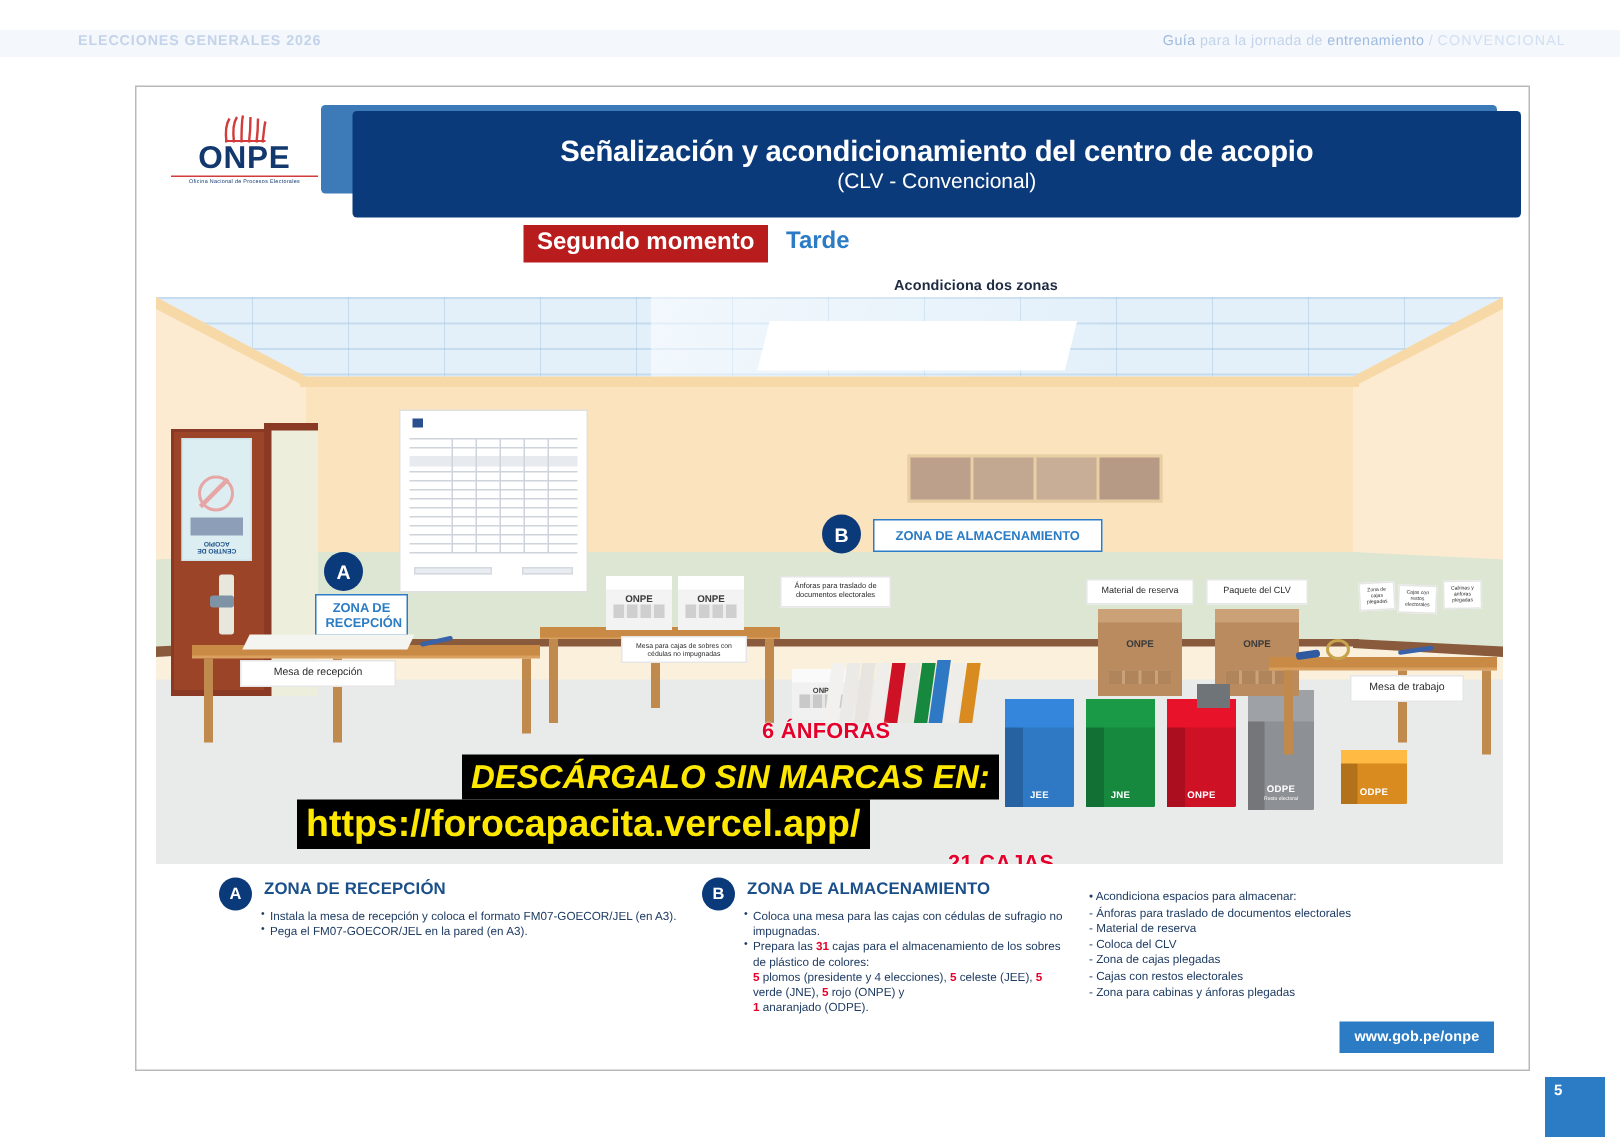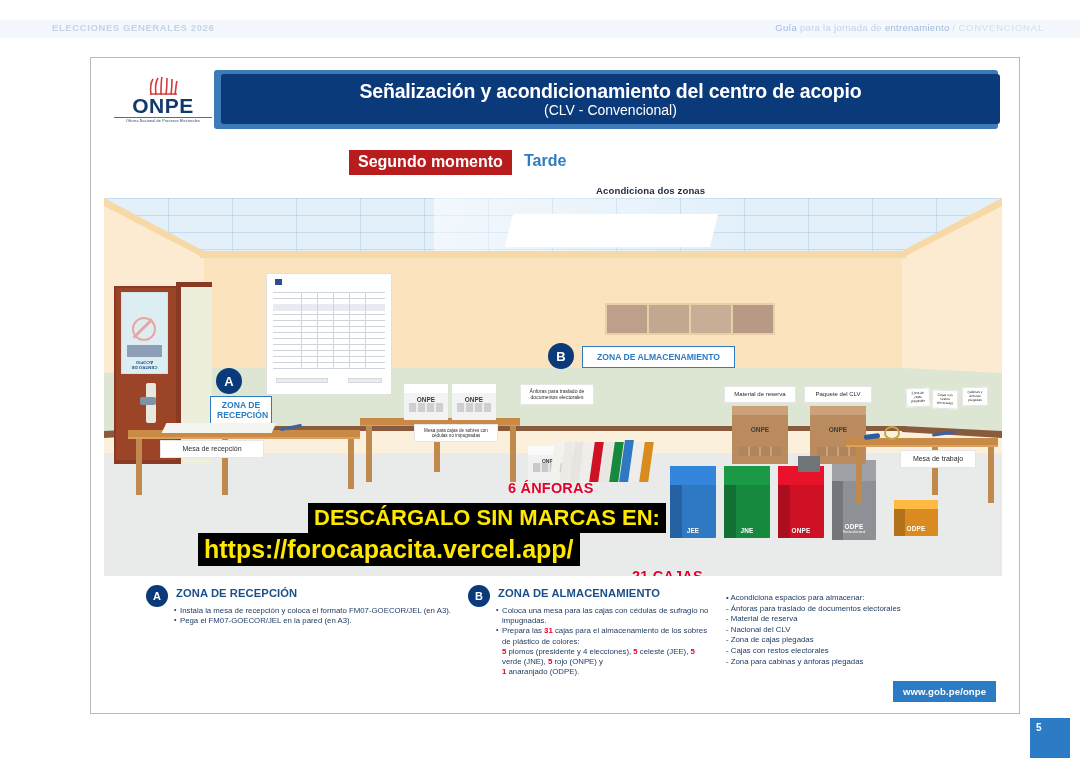--- a/index.html
+++ b/index.html
@@ -27,21 +27,21 @@
   .logo{position:absolute;left:110px;top:76px;width:106px;height:56px;text-align:center;}
   .logo .crown{font-size:0;line-height:0;height:20px;position:relative;}
   .logo svg{display:block;margin:0 auto;}
   .logo .word{font-size:21px;font-weight:800;color:#12386e;letter-spacing:.5px;line-height:20px;font-family:"Liberation Sans",sans-serif;}
   .logo .sub{font-size:3.6px;color:#12386e;letter-spacing:.2px;line-height:6px;white-space:nowrap;}
   .logo .rule{height:1px;background:#d23c3c;margin:1px 4px 0 4px;}
 
   
   .banner-wrap{position:absolute;left:214px;top:70px;width:784px;height:59px;}
   .banner-shadow{position:absolute;left:0;top:0;width:784px;height:59px;background:#3d7ab8;border-radius:3px;}
-  .banner{position:absolute;left:7px;top:4px;width:779px;height:50px;background:#0b3a7a;border-radius:3px;color:#fff;text-align:center;display:flex;flex-direction:column;justify-content:center;}
+  .banner{position:absolute;left:21px;top:4px;width:779px;height:71px;background:#0b3a7a;border-radius:3px;color:#fff;text-align:center;display:flex;flex-direction:column;justify-content:center;}
   .banner .t1{font-size:19.5px;font-weight:800;letter-spacing:-.2px;line-height:22px;}
   .banner .t2{font-size:14px;font-weight:400;line-height:17px;}
 
   
   .moment{position:absolute;left:349px;top:150px;background:#b91c1c;color:#fff;font-size:16px;font-weight:800;padding:4px 9px 5px 9px;line-height:16px;}
   .tarde{position:absolute;left:524px;top:152px;color:#2b7cc4;font-size:16px;font-weight:800;}
   .zonas{position:absolute;left:596px;top:148px;color:#1d2a40;font-size:9.6px;line-height:11.6px;}
   .zonas .h{font-weight:800;font-size:9.6px;letter-spacing:.1px;margin-top:37px;}
   .zonas .r{white-space:nowrap;}
   .zonas .r .ltr{display:inline-block;width:12px;}
@@ -129,21 +129,21 @@
 
   
   .folders{position:absolute;left:540px;top:290px;width:110px;height:40px;}
   .folders i{position:absolute;bottom:0;width:9px;height:38px;display:block;transform:skewX(-8deg);}
 
   
   .note-red{position:absolute;color:#e4002b;font-weight:800;font-size:14.5px;letter-spacing:.2px;text-shadow:0 0 2px #fff;}
 
   
   .wm{position:absolute;background:#000;color:#ffe800;font-weight:800;white-space:nowrap;}
-  .wm1{left:308px;top:503px;font-size:22px;padding:2px 6px;}
+  .wm1{left:308px;top:503px;font-size:22px;padding:2px 6px;font-style:italic;}
   .wm2{left:198px;top:533px;font-size:25px;padding:2px 6px;}
 
   
   .col{position:absolute;color:#1f3c63;}
   .col .badge2{position:absolute;left:0;top:0;width:22px;height:22px;border-radius:50%;background:#0b3a7a;color:#fff;font-weight:800;font-size:11px;display:flex;align-items:center;justify-content:center;}
   .col .h{position:absolute;left:30px;top:2px;font-size:11.2px;font-weight:800;color:#1b4f8a;letter-spacing:.1px;white-space:nowrap;}
   .col ul{margin:0;padding:0;list-style:none;position:absolute;left:28px;top:21px;}
   .col li{font-size:7.8px;line-height:10.2px;color:#1f3c63;position:relative;padding-left:6px;}
   .col li:before{content:"•";position:absolute;left:0;top:-1px;font-size:7px;}
   .col li .r{color:#e4002b;font-weight:800;}
@@ -434,20 +434,20 @@
       <span class="r">5</span><span> plomos (presidente y 4 elecciones), </span><span class="r">5</span><span> celeste (JEE), </span><span class="r">5</span><span> verde (JNE), </span><span class="r">5</span><span> rojo (ONPE) y</span><br>
       <span class="r">1</span><span> anaranjado (ODPE).</span>
     </li>
   </ul>
 </div>
 
 <div class="col3">
   <div class="d">• <span>Acondiciona espacios para almacenar:</span></div>
   <div class="d">- Ánforas para traslado de documentos electorales</div>
   <div class="d">- Material de reserva</div>
-  <div class="d">- Nacional del CLV</div>
+  <div class="d">- Coloca del CLV</div>
   <div class="d">- Zona de cajas plegadas</div>
   <div class="d">- Cajas con restos electorales</div>
   <div class="d">- Zona para cabinas y ánforas plegadas</div>
 </div>
 
 <div class="weburl">www.gob.pe/onpe</div>
 <div class="pagebox">5</div>
 
 </body></html>

